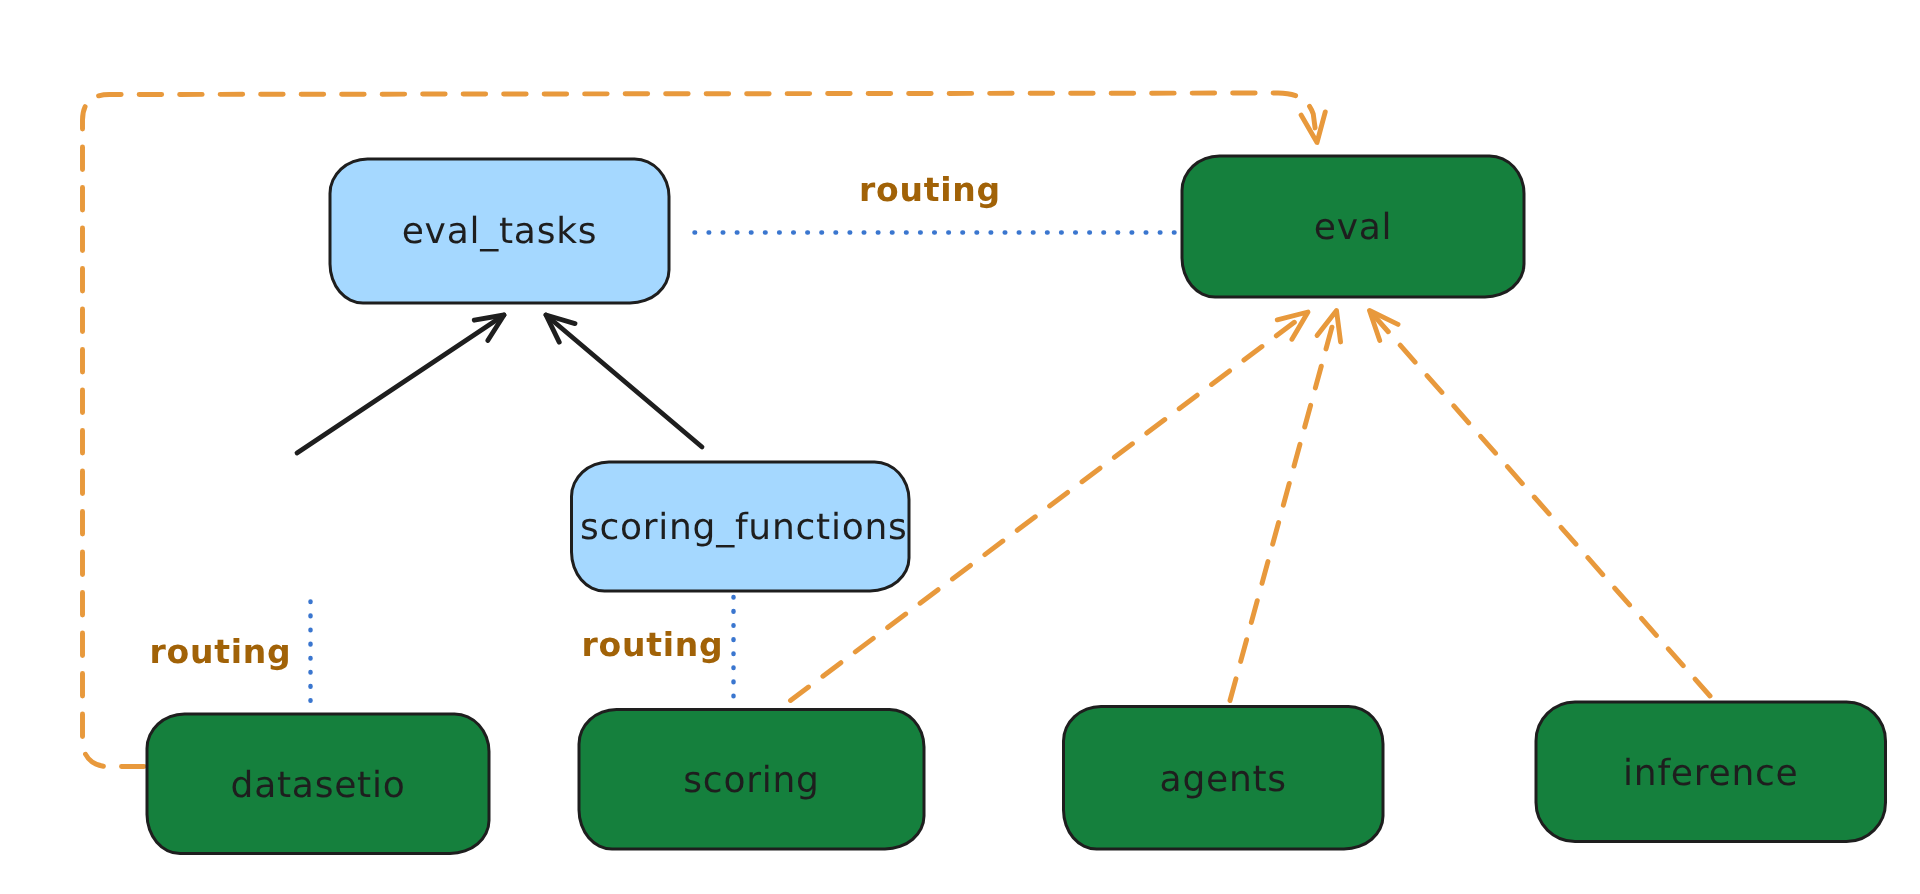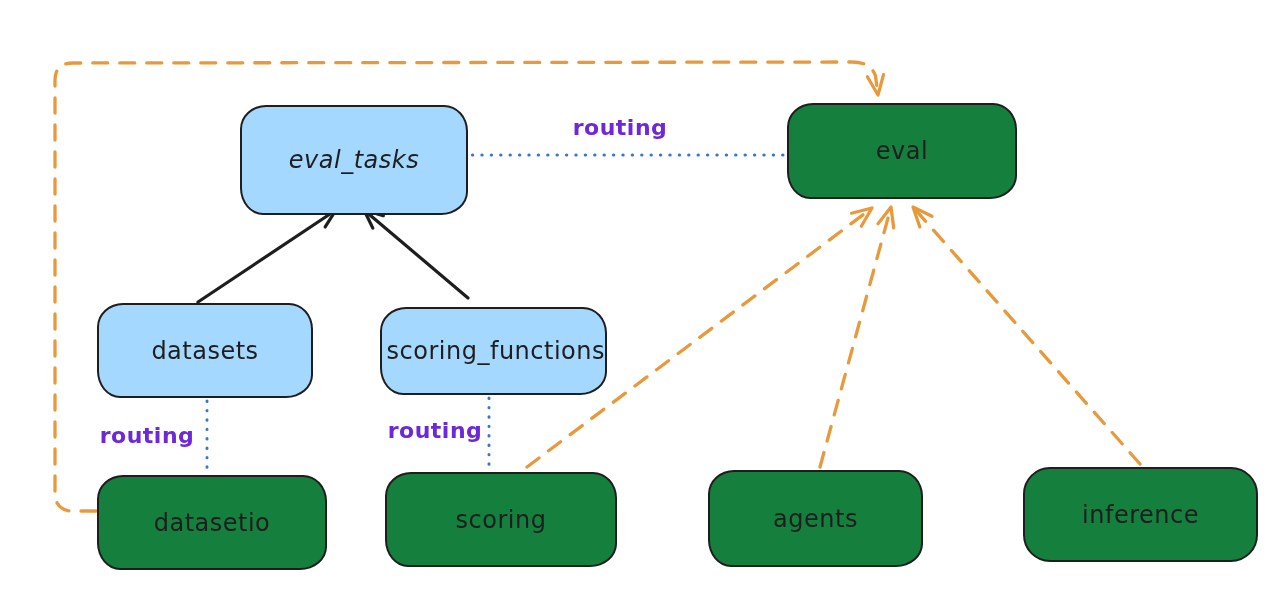--- a/index.html
+++ b/index.html
@@ -31,21 +31,21 @@
     align-items: center;
     justify-content: center;
     font-size: 24px;
     color: #1e1e1e;
     letter-spacing: 0.5px;
   }
   .node.blue  { background: #a5d8ff; }
   .node.green { background: #15803d; }
   .edge-label {
     position: absolute;
-    color: #6d28d9;
+    color: #a16207;
     font-size: 22px;
     font-weight: 600;
     letter-spacing: 0.5px;
     text-align: center;
     width: 120px;
   }
 </style>
 </head>
 <body>
 
@@ -67,31 +67,28 @@
     <path d="M463 155 L785 155" stroke="#3a76cf" stroke-width="3" stroke-linecap="round" stroke-dasharray="0.4 9"></path>
     <path d="M207 401 L207 472" stroke="#3a76cf" stroke-width="3" stroke-linecap="round" stroke-dasharray="0.4 9"></path>
     <path d="M489 398 L489 469" stroke="#3a76cf" stroke-width="3" stroke-linecap="round" stroke-dasharray="0.4 9"></path>
 
     <path d="M96 511 L70 511 Q55 509 55 493 L55 80 Q55 63 73 63 L852 62 Q871 62 875.5 76 L878 95" stroke="#e8993c" stroke-width="3.3" stroke-linecap="round" stroke-dasharray="15 12" marker-end="url(#arrow-orange)"></path>
     <path d="M527 467 L872 208" stroke="#e8993c" stroke-width="3.3" stroke-linecap="round" stroke-dasharray="15 12" marker-end="url(#arrow-orange)"></path>
     <path d="M820 467 L891 207" stroke="#e8993c" stroke-width="3.3" stroke-linecap="round" stroke-dasharray="15 12" marker-end="url(#arrow-orange)"></path>
     <path d="M1140 464 L913 207" stroke="#e8993c" stroke-width="3.3" stroke-linecap="round" stroke-dasharray="15 12" marker-end="url(#arrow-orange)"></path>
   </svg>
 
-  <div class="node blue" style="left:240px; top:105px; width:228px; height:110px;font-style:italic;">
+  <div class="node blue" style="left:219px; top:105px; width:228px; height:98px;">
     <span>eval_tasks</span>
   </div>
 
   <div class="node green" style="left:787px; top:103px; width:230px; height:96px;">
     <span>eval</span>
   </div>
 
-  <div class="node blue" style="left:97px; top:303px; width:216px; height:95px;">
-    <span>datasets</span>
-  </div>
 
   <div class="node blue" style="left:380px; top:307px; width:227px; height:88px;justify-content:flex-end;">
     <span>scoring_functions</span>
   </div>
 
   <div class="node green" style="left:97px; top:475px; width:230px; height:95px;">
     <span>datasetio</span>
   </div>
 
   <div class="node green" style="left:385px; top:472px; width:232px; height:95px;">

